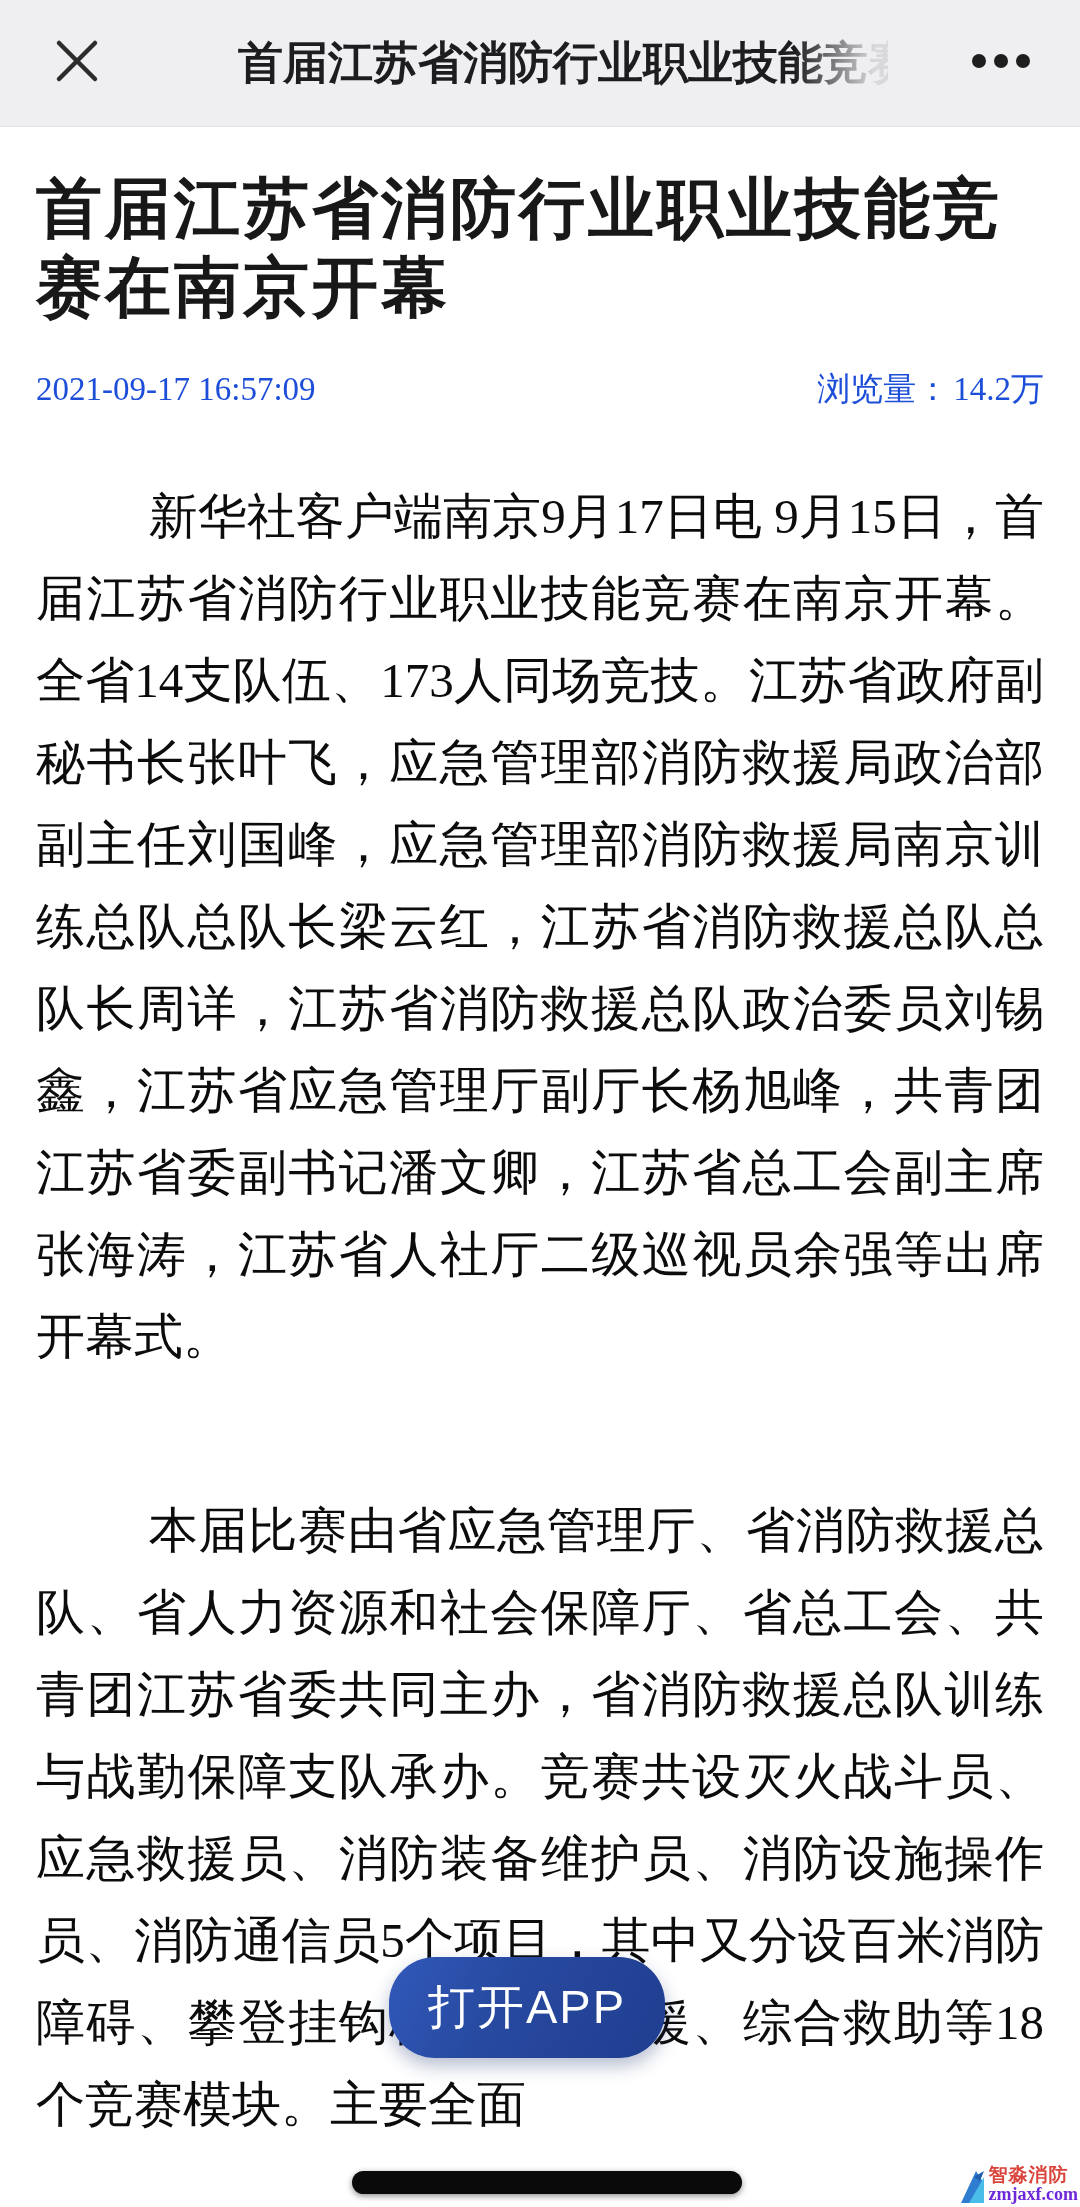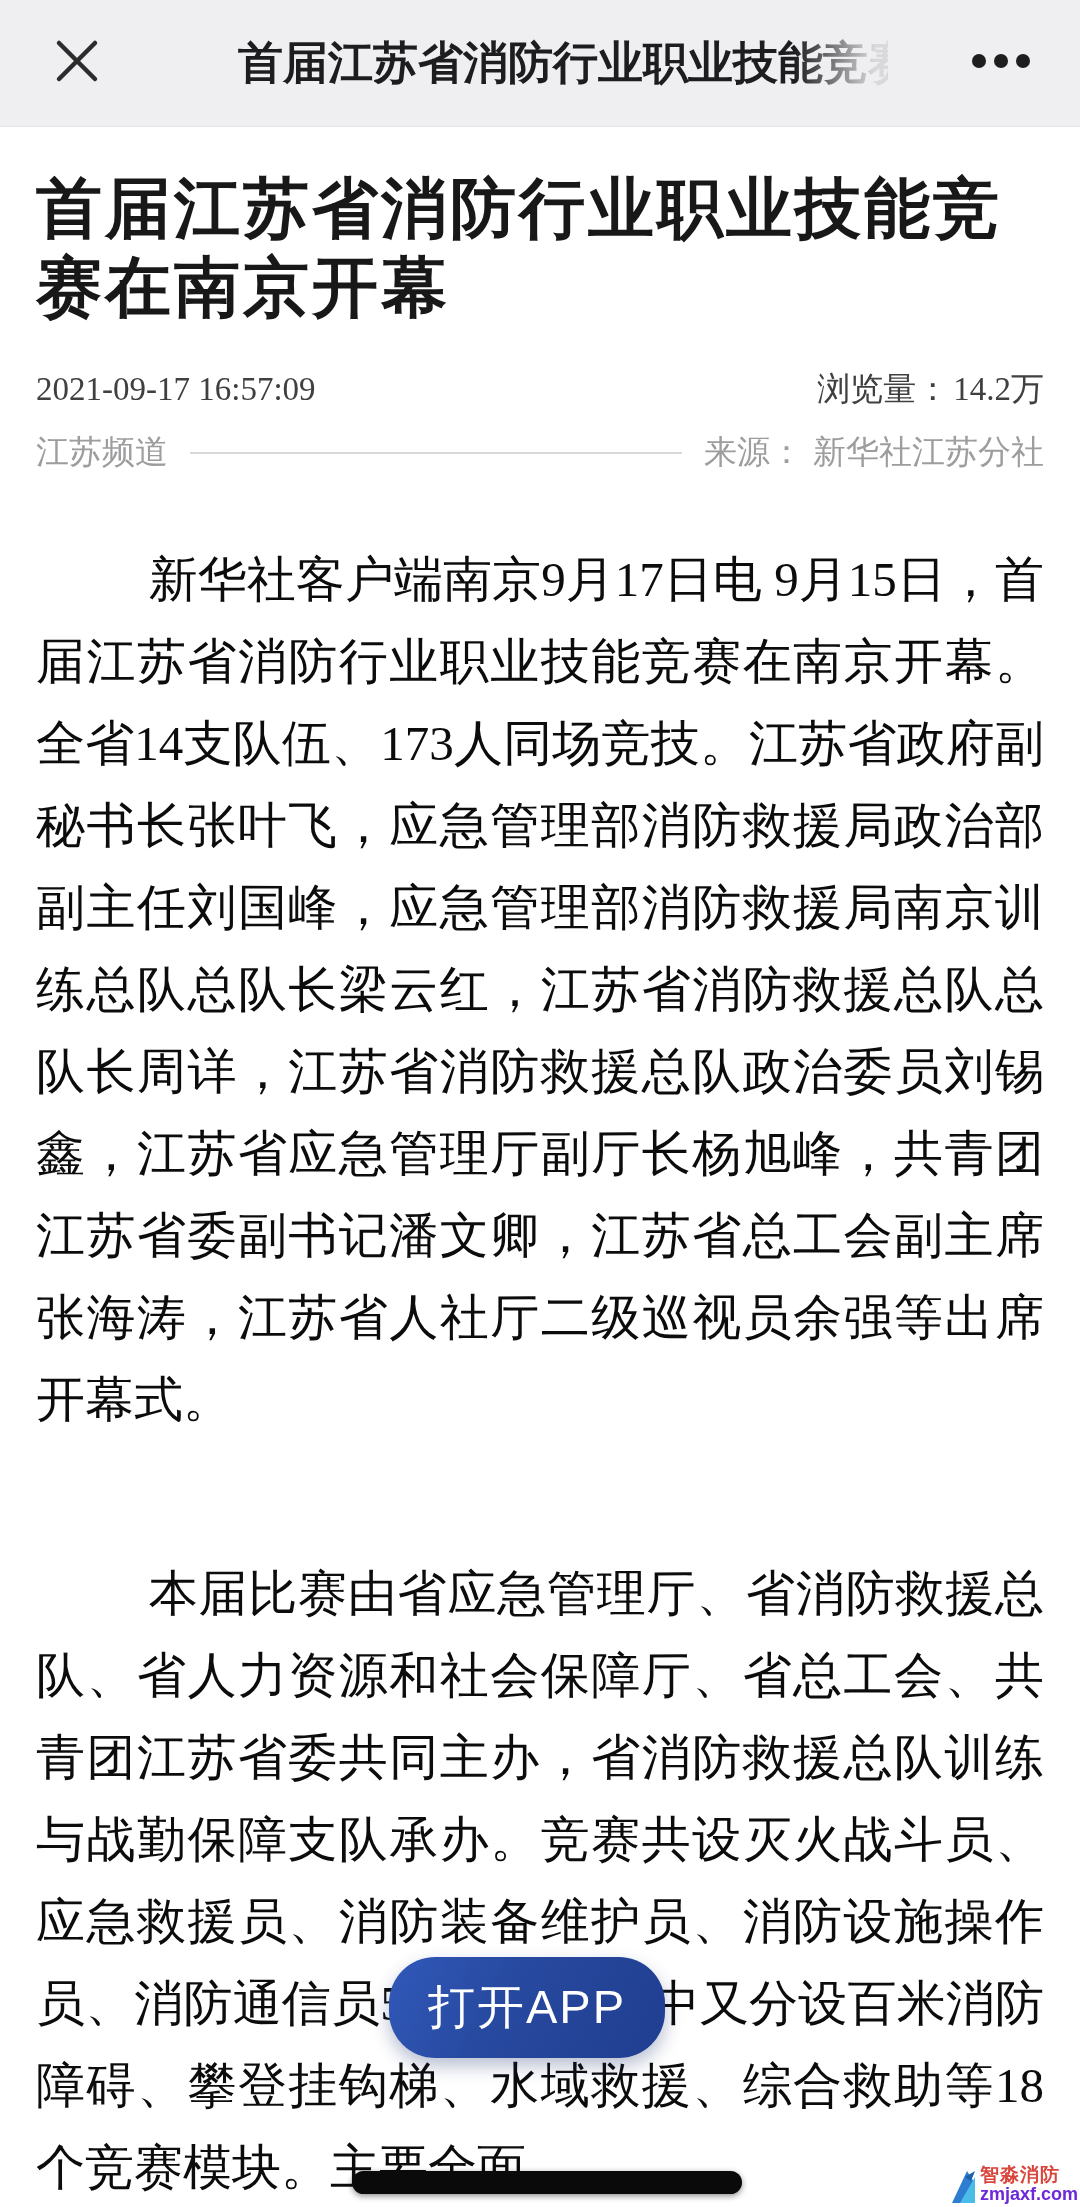--- a/index.html
+++ b/index.html
@@ -28,21 +28,21 @@
   }
   .menu-dots span{width:14px;height:14px;border-radius:50%;background:#1e1e1e;display:block;}
   
   .article{padding:0 36px;}
   .article h1{
     margin:42px 0 0 0;font-size:66px;line-height:79px;letter-spacing:3px;
     font-weight:700;color:#181818;
   }
   .meta1{
     display:flex;justify-content:space-between;align-items:baseline;margin-top:40px;
-    font-family:"Liberation Serif","DejaVu Serif",serif;font-size:33px;color:#404040;
+    font-family:"Liberation Serif","DejaVu Serif",serif;font-size:33px;color:#1d4ed8;
   }
   .views-value{margin-left:4px;}
   .meta2{
     display:flex;align-items:center;margin-top:18px;
     font-family:"Liberation Serif","DejaVu Serif",serif;font-size:33px;color:#9d9da0;
   }
   .meta-rule{flex:1;height:0;border-top:2px solid #d8d8da;margin:0 22px;}
   .source-value{margin-left:10px;}
   .body-text{
     margin-top:64px;
@@ -63,21 +63,21 @@
   }
   
   .black-bar{
     position:absolute;left:352px;top:2171px;width:390px;height:23px;border-radius:12px;
     background:#0a0a0a;box-shadow:0 2px 6px rgba(0,0,0,0.45);
   }
   
   .watermark{
     position:absolute;right:2px;bottom:3px;display:flex;align-items:flex-end;gap:3px;
   }
-  .wm-text{display:flex;flex-direction:column;align-items:flex-start;line-height:1.05;}
+  .wm-text{display:flex;flex-direction:column;align-items:flex-start;line-height:1.05;font-family:Liberation Serif, serif;}
   .wm-brand{font-size:19px;font-weight:700;color:#d9453c;letter-spacing:1px;}
   .wm-site{font-size:18px;font-weight:700;color:#6d28d9;}
 </style>
 </head>
 <body>
 
 <div class="screen">
 
   <header class="topbar">
     <button class="close-btn">
@@ -97,27 +97,20 @@
   <main class="article">
     <h1>首届江苏省消防行业职业技能竞赛在南京开幕</h1>
 
     <div class="meta1">
       <span>2021-09-17 16:57:09</span>
       <span>
         <span>浏览量：</span><span class="views-value">14.2万</span>
       </span>
     </div>
 
-    <div class="meta2">
-      <span>江苏频道</span>
-      <span class="meta-rule"></span>
-      <span>
-        <span>来源：</span><span class="source-value">新华社江苏分社</span>
-      </span>
-    </div>
 
     <div class="body-text">
       <p>新华社客户端南京9月17日电 9月15日，首届江苏省消防行业职业技能竞赛在南京开幕。全省14支队伍、173人同场竞技。江苏省政府副秘书长张叶飞，应急管理部消防救援局政治部副主任刘国峰，应急管理部消防救援局南京训练总队总队长梁云红，江苏省消防救援总队总队长周详，江苏省消防救援总队政治委员刘锡鑫，江苏省应急管理厅副厅长杨旭峰，共青团江苏省委副书记潘文卿，江苏省总工会副主席张海涛，江苏省人社厅二级巡视员余强等出席开幕式。</p>
       <p>本届比赛由省应急管理厅、省消防救援总队、省人力资源和社会保障厅、省总工会、共青团江苏省委共同主办，省消防救援总队训练与战勤保障支队承办。竞赛共设灭火战斗员、应急救援员、消防装备维护员、消防设施操作员、消防通信员5个项目，其中又分设百米消防障碍、攀登挂钩梯、水域救援、综合救助等18个竞赛模块。主要全面</p>
     </div>
   </main>
 
   <button class="open-app">打开APP</button>
 
   <div class="black-bar"></div>

